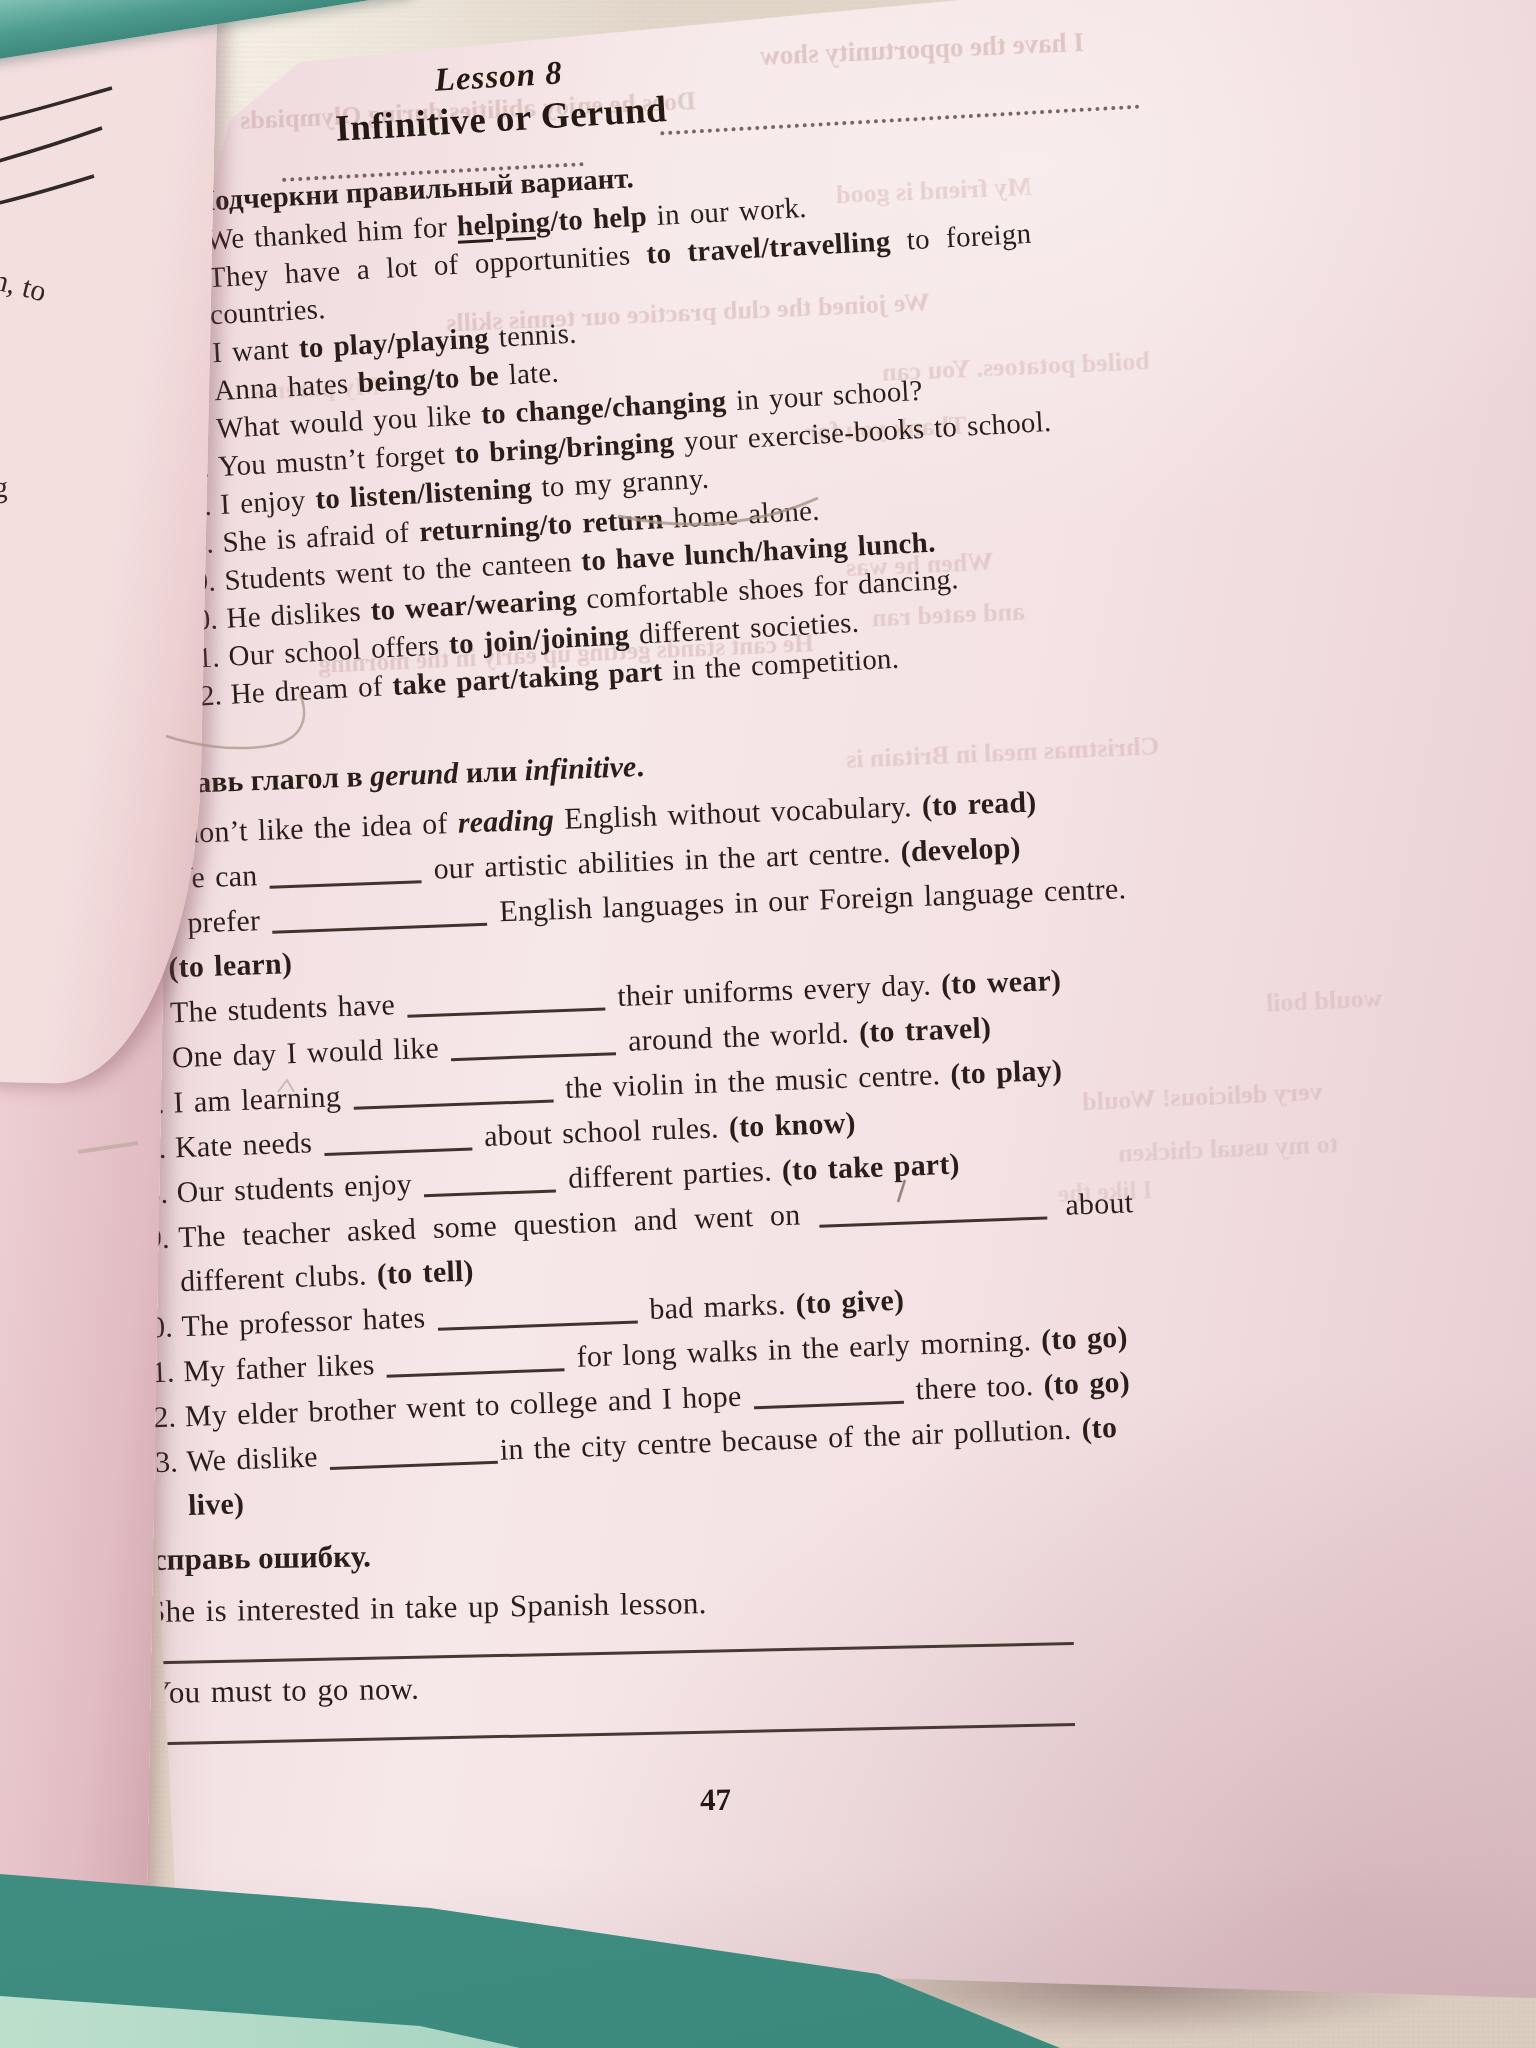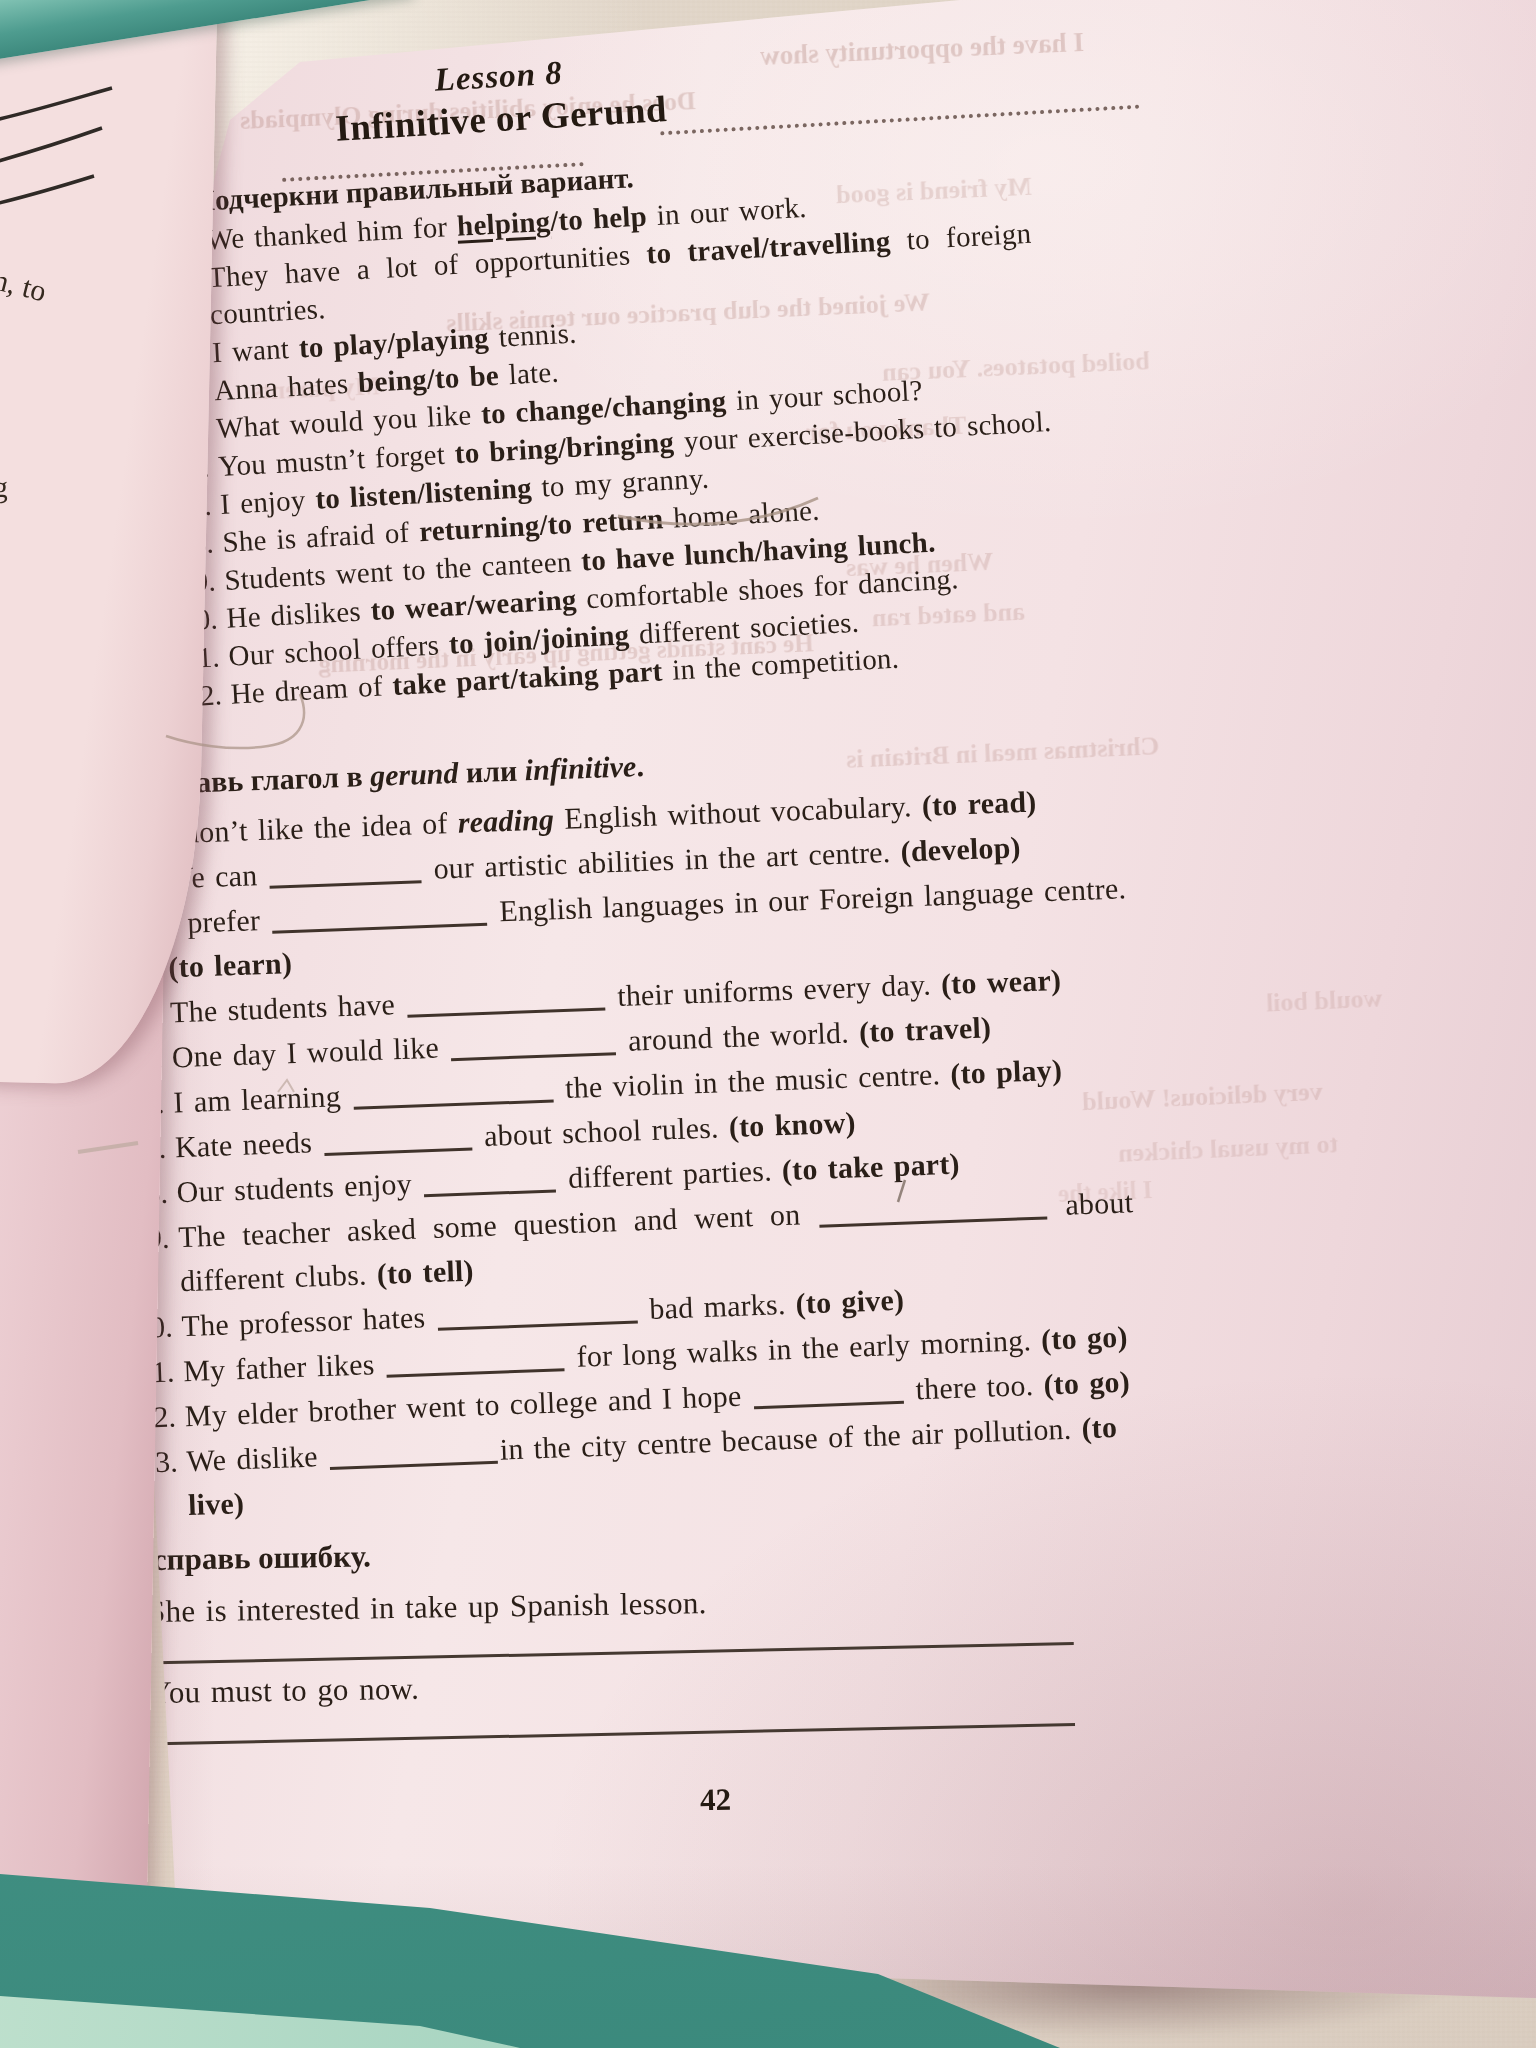--- a/index.html
+++ b/index.html
@@ -253,21 +253,21 @@
           </div>
           <div class="answer-line"></div>
           <div class="item">
             <span class="num">2.</span>
             <span class="body"><span>You must to go now.</span></span>
           </div>
           <div class="answer-line"></div>
         </div>
     </section>
 
-    <div class="page-num">42</div>
+    <div class="page-num">47</div>
   </div>
 
   <div class="left-stack"></div>
 
   <div class="left-page">
     <span class="lp-frag lp1">n, to</span>
     <span class="lp-frag lp2">g</span>
   </div>
 
   <div class="cover-top"></div>

